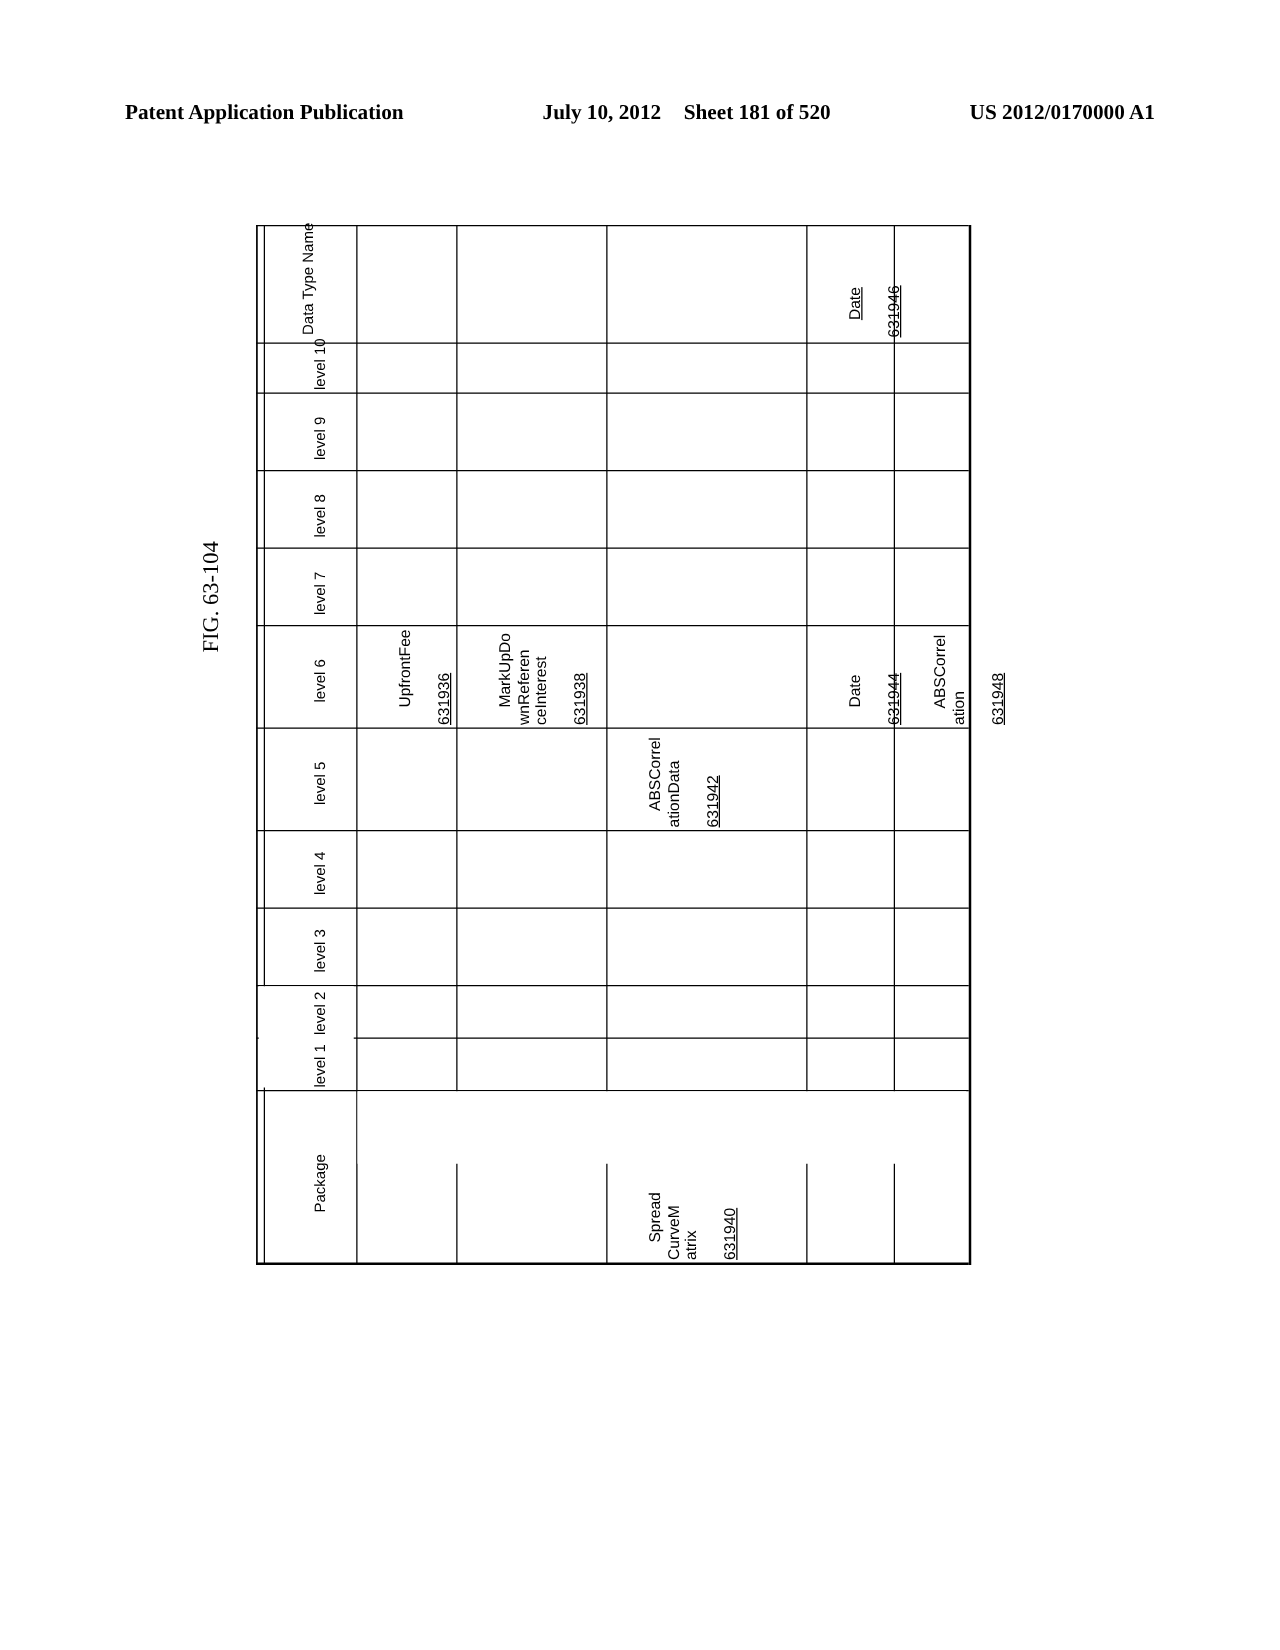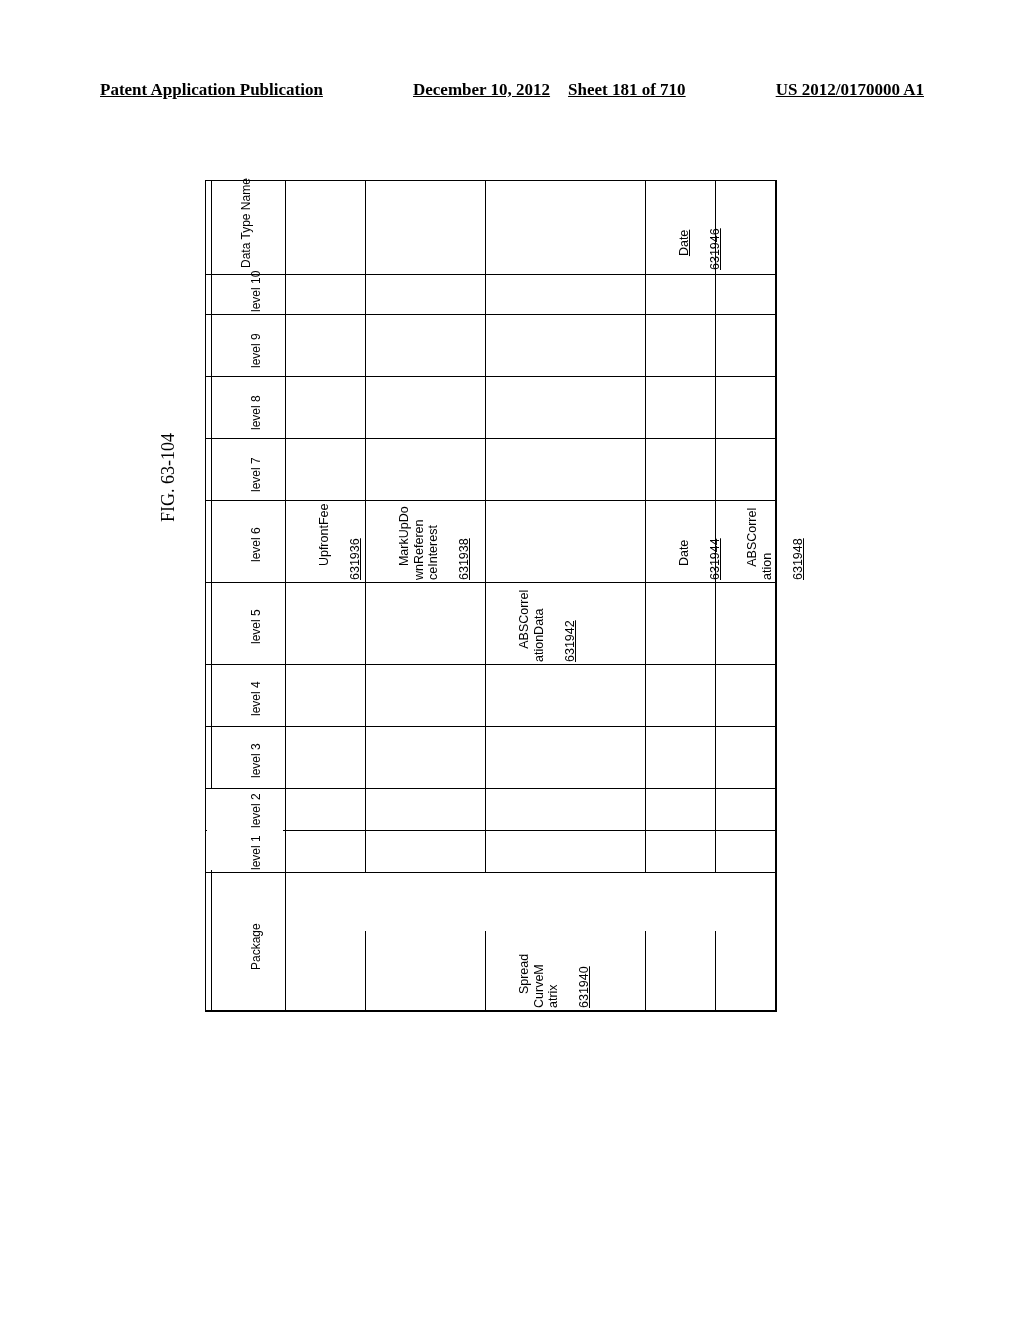--- a/index.html
+++ b/index.html
@@ -13,21 +13,20 @@
     .header {
       position: absolute;
       top: 80px;
       left: 0;
       right: 0;
       display: flex;
       justify-content: space-between;
       padding: 0 100px;
       font-size: 17px;
       font-weight: bold;
-      text-decoration: underline;
     }
     .header .mid { display: flex; gap: 18px; }
 
     .fig-label {
       position: absolute;
       top: 522px;
       left: 158px;
       font-size: 18px;
       transform: rotate(-90deg);
       transform-origin: left top;
@@ -90,22 +89,22 @@
       top: 0; bottom: 0;
       border-left: 1px solid #000;
     }
   </style>
 </head>
 <body>
 
 <div class="header">
   <span>Patent Application Publication</span>
   <span class="mid">
-    <span>December 10, 2012</span>
-    <span>Sheet 181 of 710</span>
+    <span>July 10, 2012</span>
+    <span>Sheet 181 of 520</span>
   </span>
   <span>US 2012/0170000 A1</span>
 </div>
 
 <div class="fig-label">FIG. 63-104</div>
 
 <div class="figure">
 
   <div class="band" style="top:0;    height:94px;"></div>
   <div class="band" style="top:94px; height:40px;"></div>

